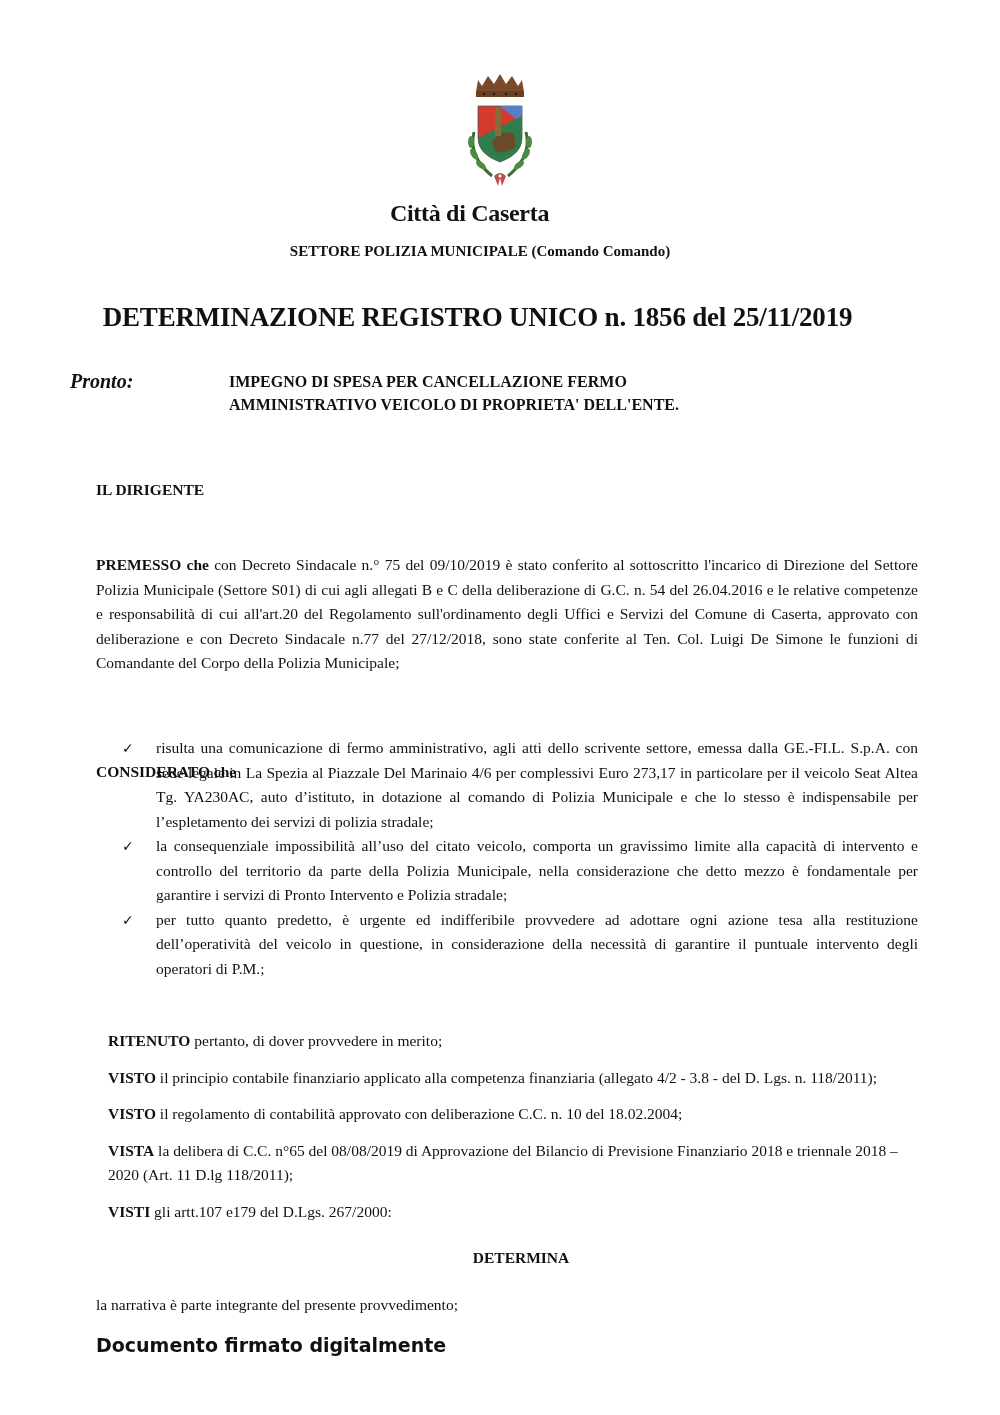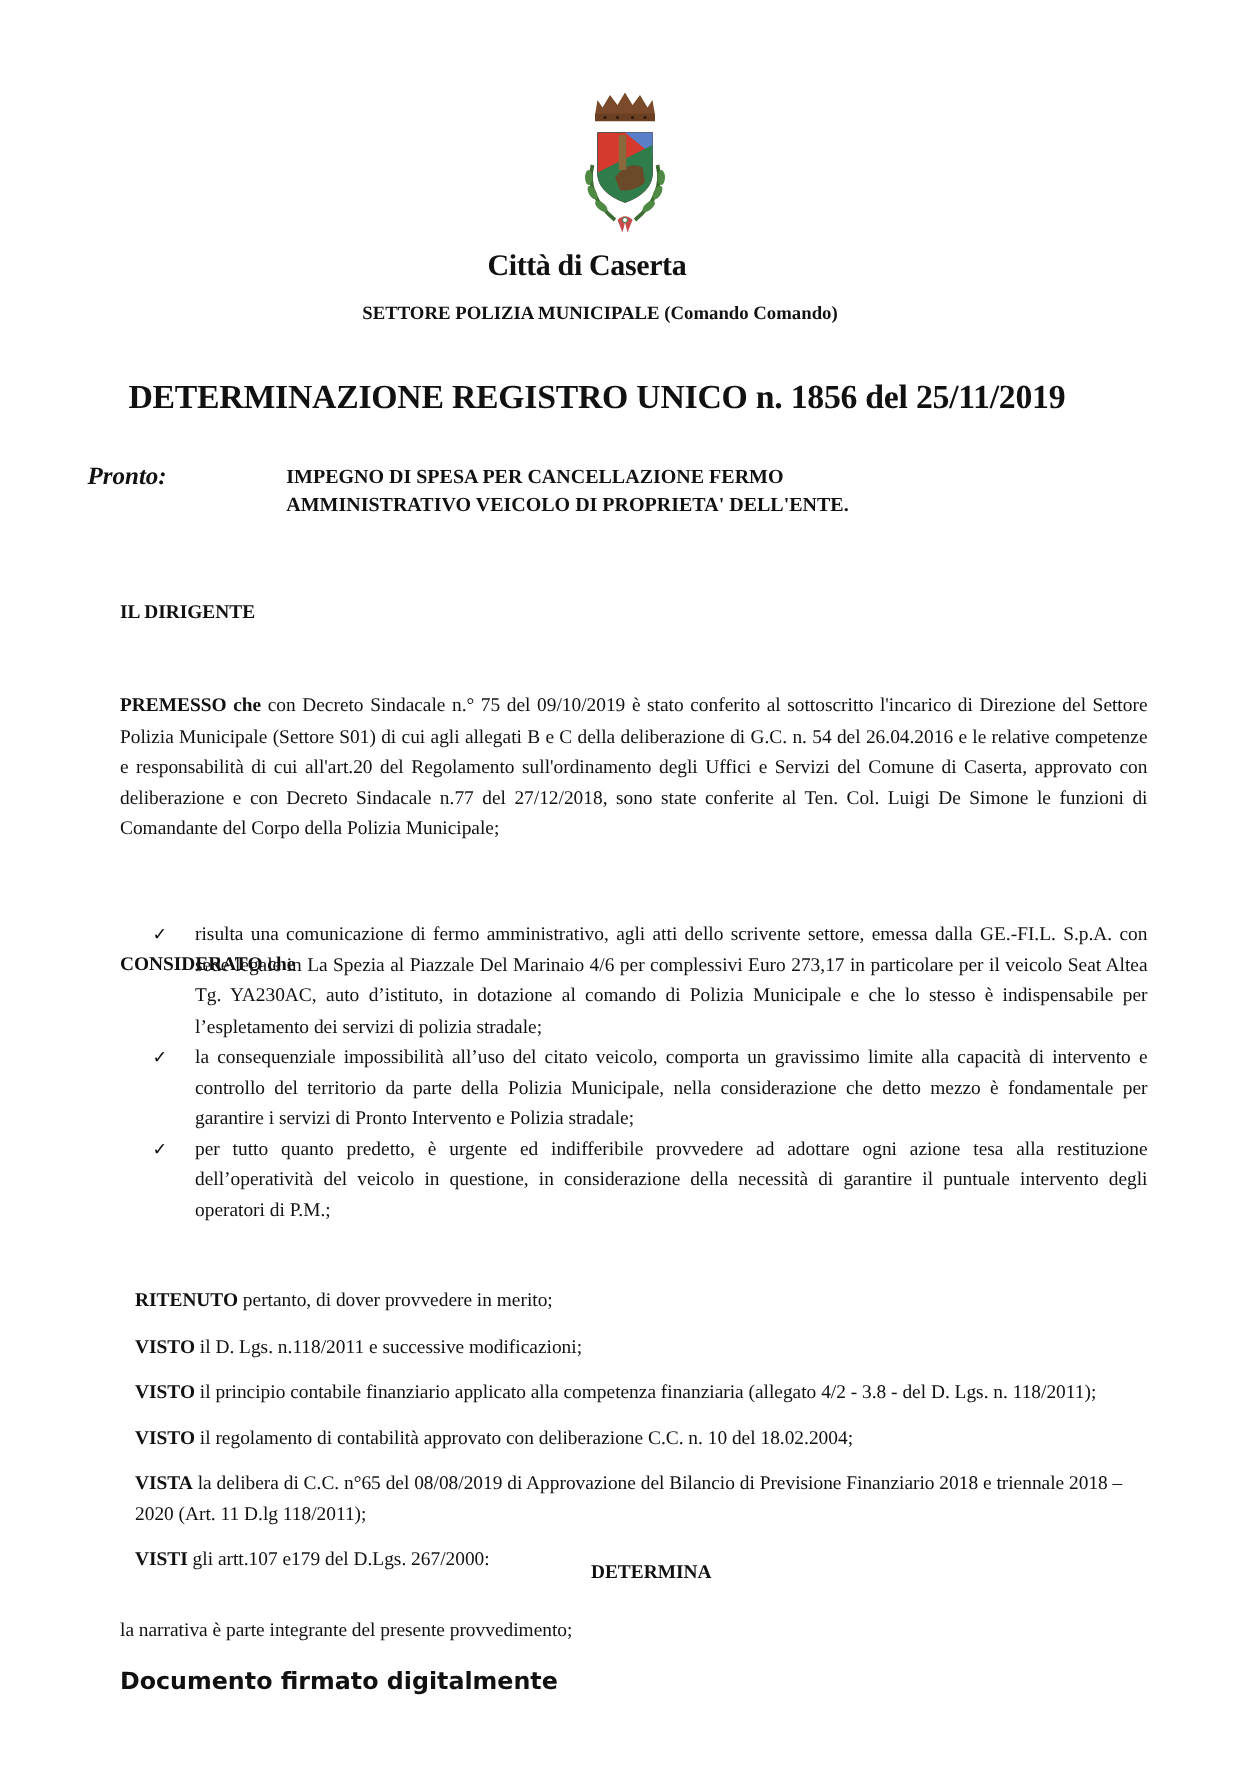--- a/index.html
+++ b/index.html
@@ -79,21 +79,20 @@
 <div class="body considerato-h">CONSIDERATO che</div>
 
 <ul class="checklist">
   <li><span class="chk">✓</span><span>risulta una comunicazione di fermo amministrativo, agli atti dello scrivente settore, emessa dalla GE.-FI.L. S.p.A. con sede legale in La Spezia al Piazzale Del Marinaio 4/6 per complessivi Euro 273,17 in particolare per il veicolo Seat Altea Tg. YA230AC, auto d’istituto, in dotazione al comando di Polizia Municipale e che lo stesso è indispensabile per l’espletamento dei servizi di polizia stradale;</span></li>
   <li><span class="chk">✓</span><span>la consequenziale impossibilità all’uso del citato veicolo, comporta un gravissimo limite alla capacità di intervento e controllo del territorio da parte della Polizia Municipale, nella considerazione che detto mezzo è fondamentale per garantire i servizi di Pronto Intervento e Polizia stradale;</span></li>
   <li><span class="chk">✓</span><span>per tutto quanto predetto, è urgente ed indifferibile provvedere ad adottare ogni azione tesa alla restituzione dell’operatività del veicolo in questione, in considerazione della necessità di garantire il puntuale intervento degli operatori di P.M.;</span></li>
 </ul>
 
 <div class="body visti">
   <p><span class="b">RITENUTO</span><span> pertanto, di dover provvedere in merito;</span></p>
-  <p><span class="b">VISTO</span><span> il D. Lgs. n.118/2011 e successive modificazioni;</span></p>
   <p><span class="b">VISTO</span><span> il principio contabile finanziario applicato alla competenza finanziaria (allegato 4/2 - 3.8 - del D. Lgs. n. 118/2011);</span></p>
   <p><span class="b">VISTO</span><span> il regolamento di contabilità approvato con deliberazione C.C. n. 10 del 18.02.2004;</span></p>
   <p><span class="b">VISTA</span><span> la delibera di C.C. n°65 del 08/08/2019 di Approvazione del Bilancio di Previsione Finanziario 2018 e triennale 2018 – 2020 (Art. 11 D.lg 118/2011);</span></p>
   <p><span class="b">VISTI</span><span> gli artt.107 e179 del D.Lgs. 267/2000:</span></p>
 </div>
 
 <div class="determina">DETERMINA</div>
 <div class="body narrativa">la narrativa è parte integrante del presente provvedimento;</div>
 <div class="firmato">Documento firmato digitalmente</div>
 

